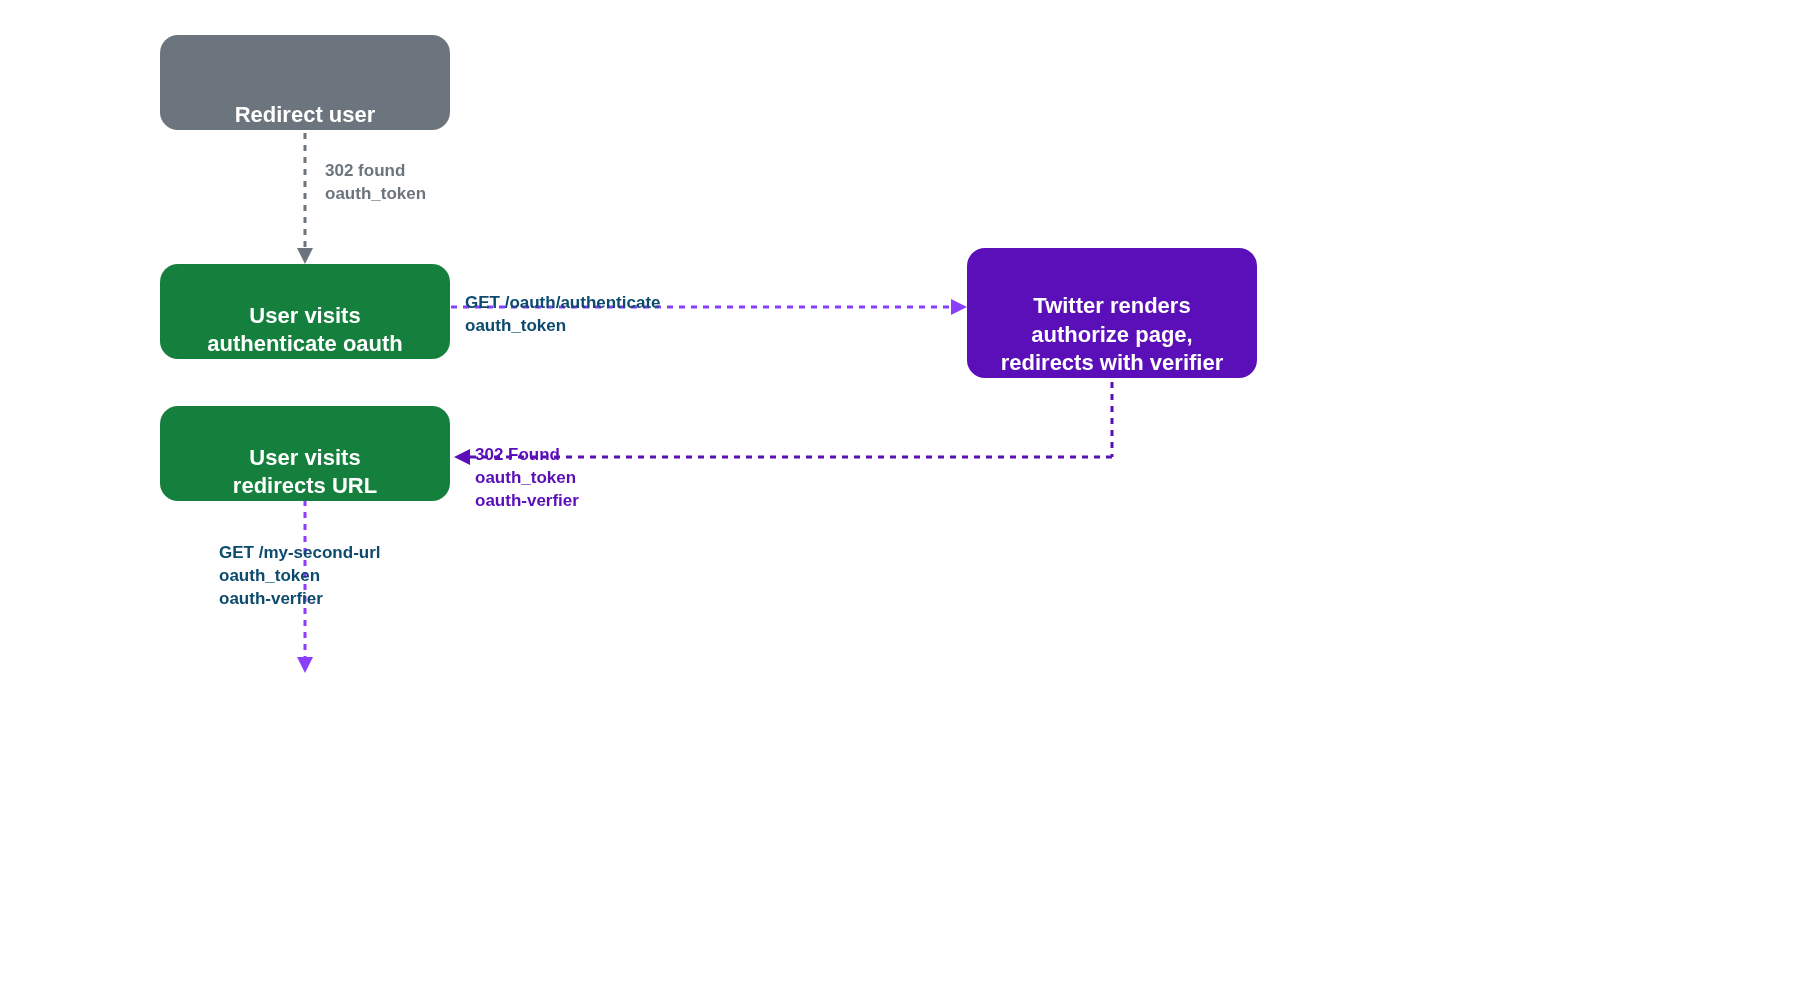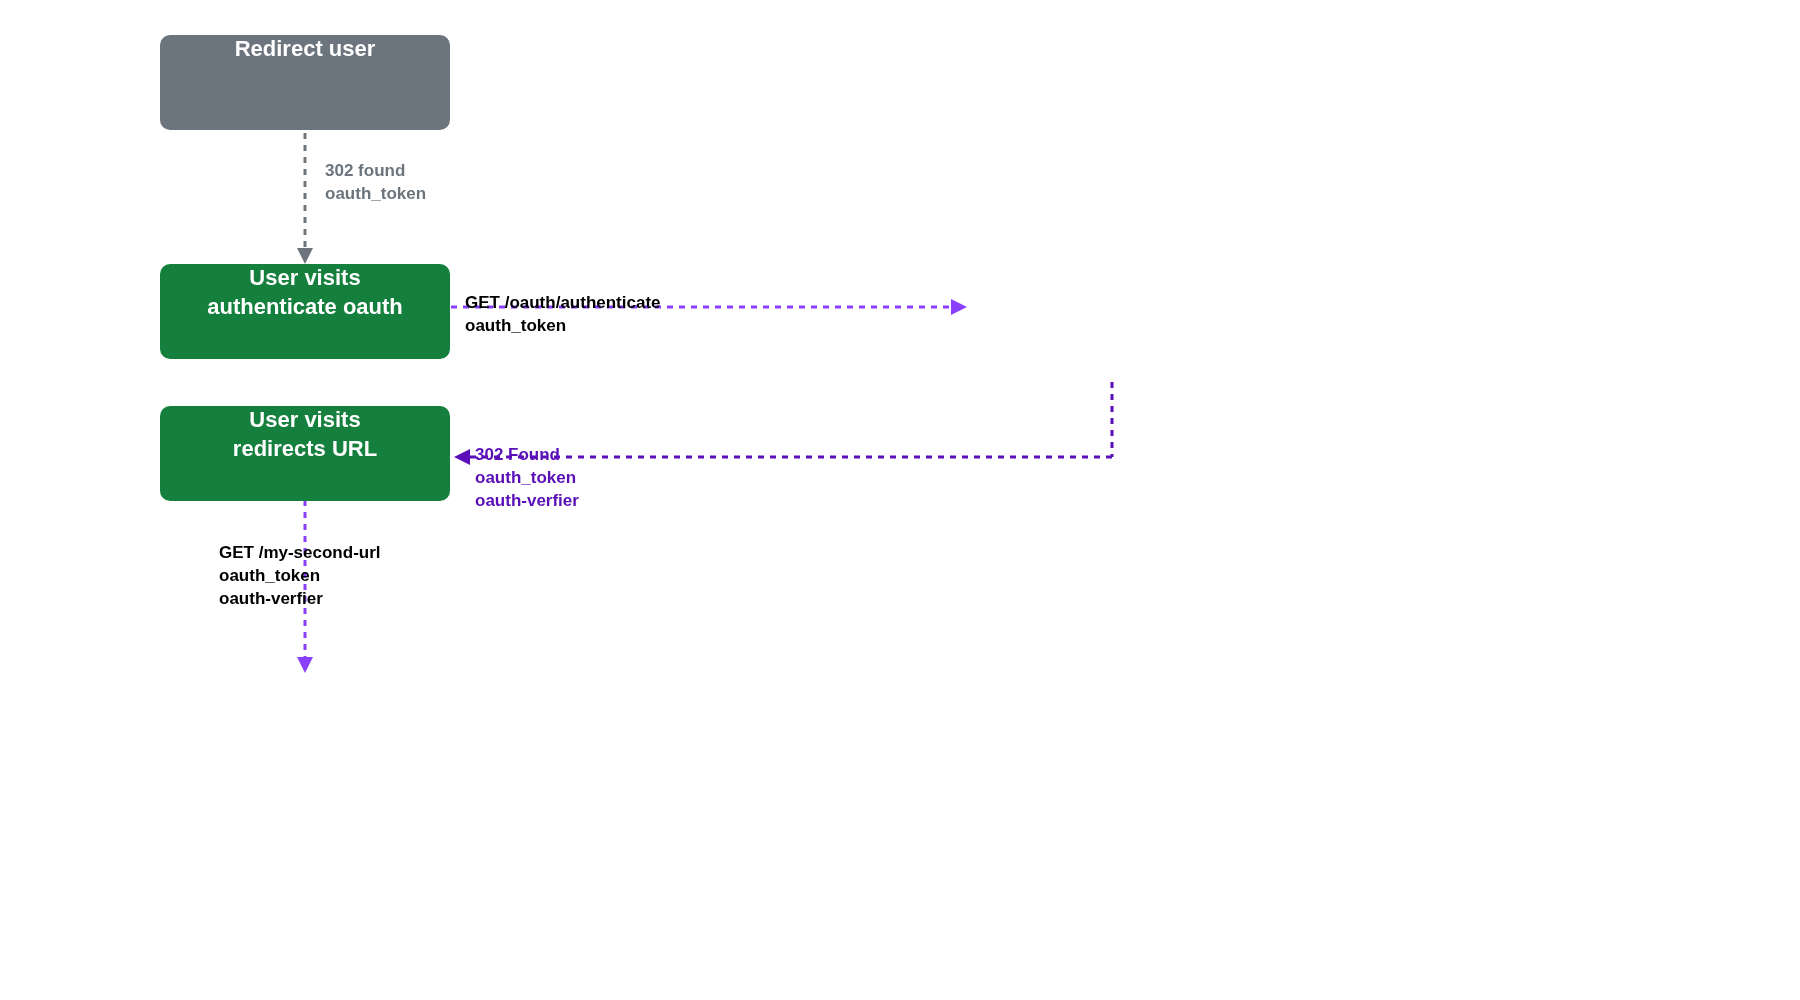--- a/index.html
+++ b/index.html
@@ -1,24 +1,24 @@
 <!DOCTYPE html>
 <html><head>
 <meta charset="utf-8">
 <style>
 * { margin: 0; padding: 0; box-sizing: border-box; }
 body { font-family: -apple-system, BlinkMacSystemFont, "Segoe UI", Helvetica, Arial, sans-serif; background: #fff; width: 1800px; height: 1000px; position: relative; }
 .diagram { position: absolute; left: 160px; top: 20px; width: 1400px; height: 900px; }
-.box { position: absolute; border-radius: 10px; color: #fff; font-size: 22px; font-weight: 600; display: flex; align-items: flex-start; justify-content: center; text-align: center; line-height: 1.3; padding: 0 20px; }
+.box { position: absolute; border-radius: 18px; color: #fff; font-size: 22px; font-weight: 600; display: flex; align-items: flex-end; justify-content: center; text-align: center; line-height: 1.3; padding: 0 20px; }
 .gray { background: #6c757d; }
 .purple-light { background: #15803d; }
 .purple-dark { background: #5a0fb8; }
 .label { position: absolute; font-size: 17px; font-weight: 600; line-height: 1.35; }
 .label-gray { color: #6c757d; }
-.label-purple-light { color: #000000; }
+.label-purple-light { color: #0c4a6e; }
 .label-purple-dark { color: #5a0fb8; }
 svg.connectors { position: absolute; left:0; top:0; width:1400px; height:900px; pointer-events:none; }
 </style>
 </head>
 <body>
 
 <div class="diagram">
 
   <svg class="connectors">
 
@@ -50,20 +50,27 @@
       <div>User visits</div>
       <div>authenticate oauth</div>
     </div>
   </div>
 
   <div class="label label-purple-light" style="left:305px; top:272px;">
     <div>GET /oauth/authenticate</div>
     <div>oauth_token</div>
   </div>
 
+  <div class="box purple-dark" style="left:807px; top:228px; width:290px; height:130px;">
+    <div>
+      <div>Twitter renders</div>
+      <div>authorize page,</div>
+      <div>redirects with verifier</div>
+    </div>
+  </div>
 
   <div class="box purple-light" style="left:0; top:386px; width:290px; height:95px;">
     <div>
       <div>User visits</div>
       <div>redirects URL</div>
     </div>
   </div>
 
   <div class="label label-purple-dark" style="left:315px; top:424px;">
     <div>302 Found</div>

